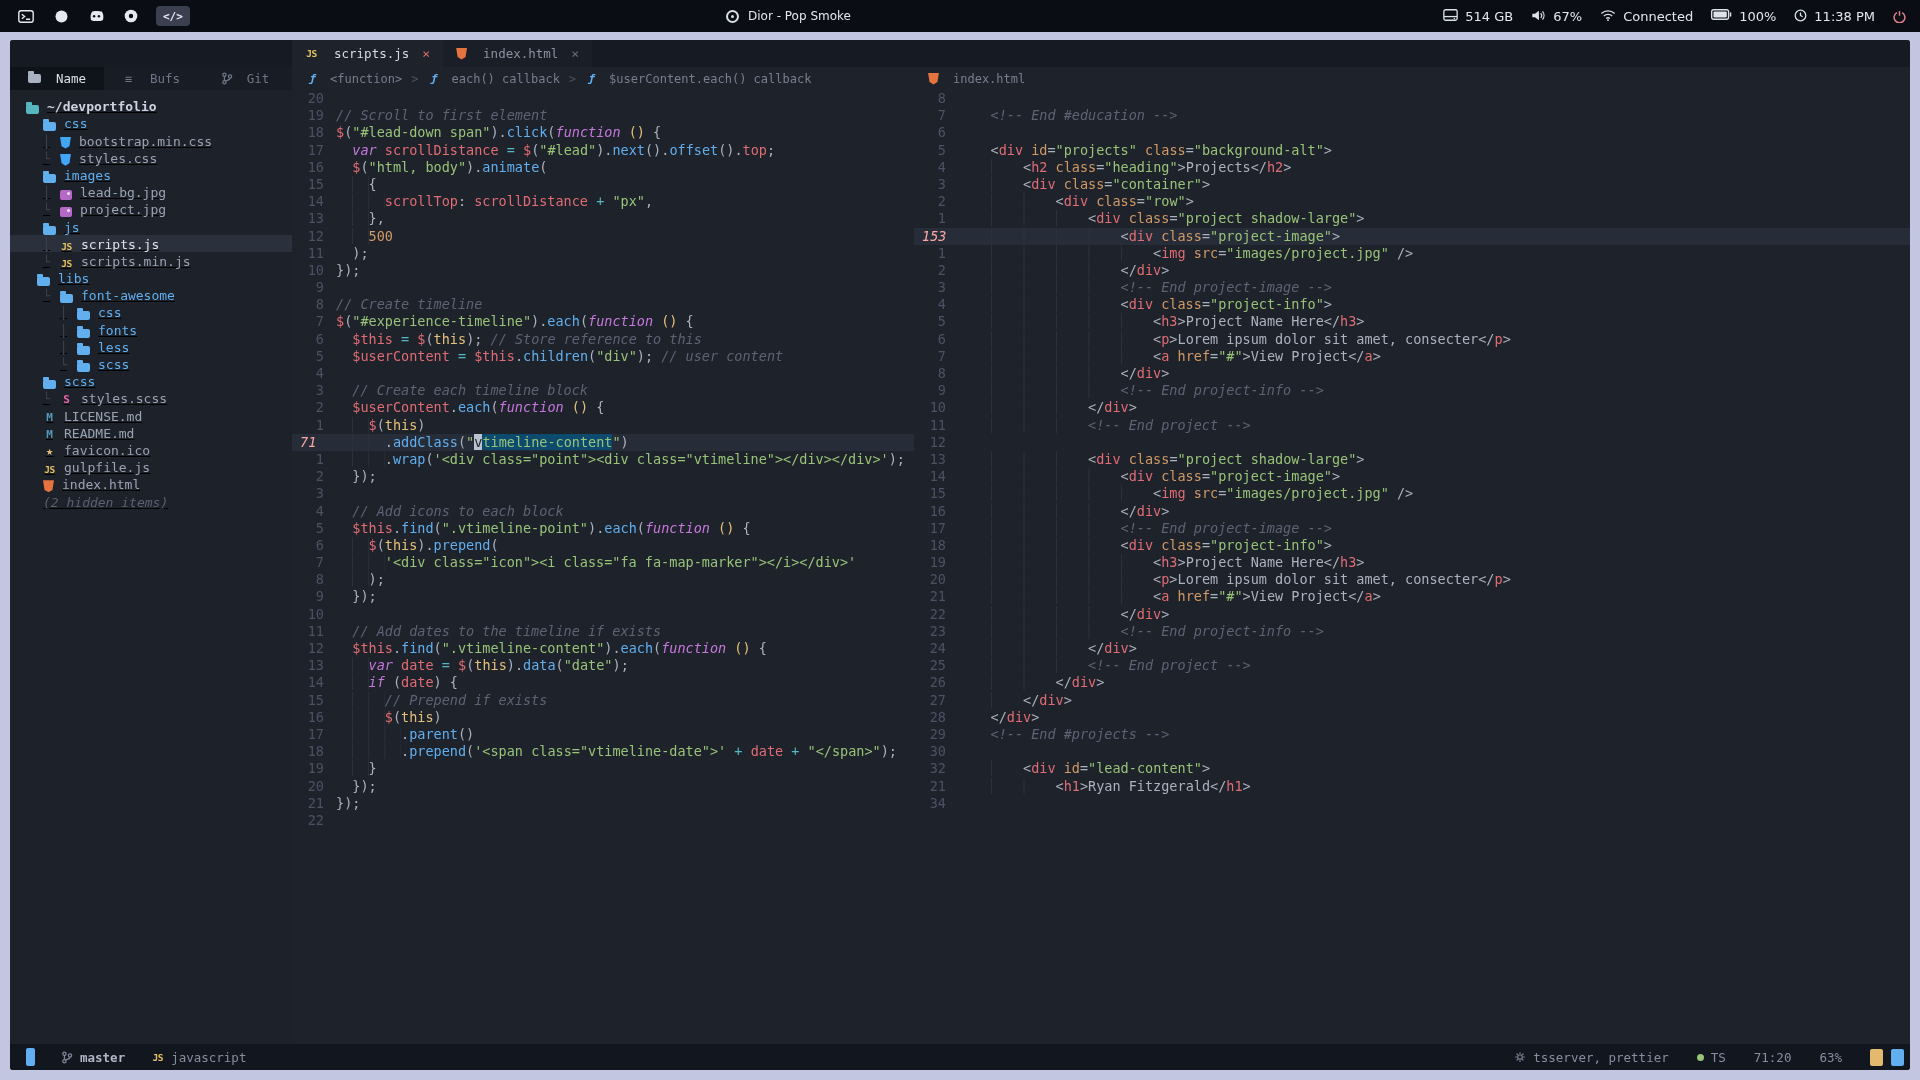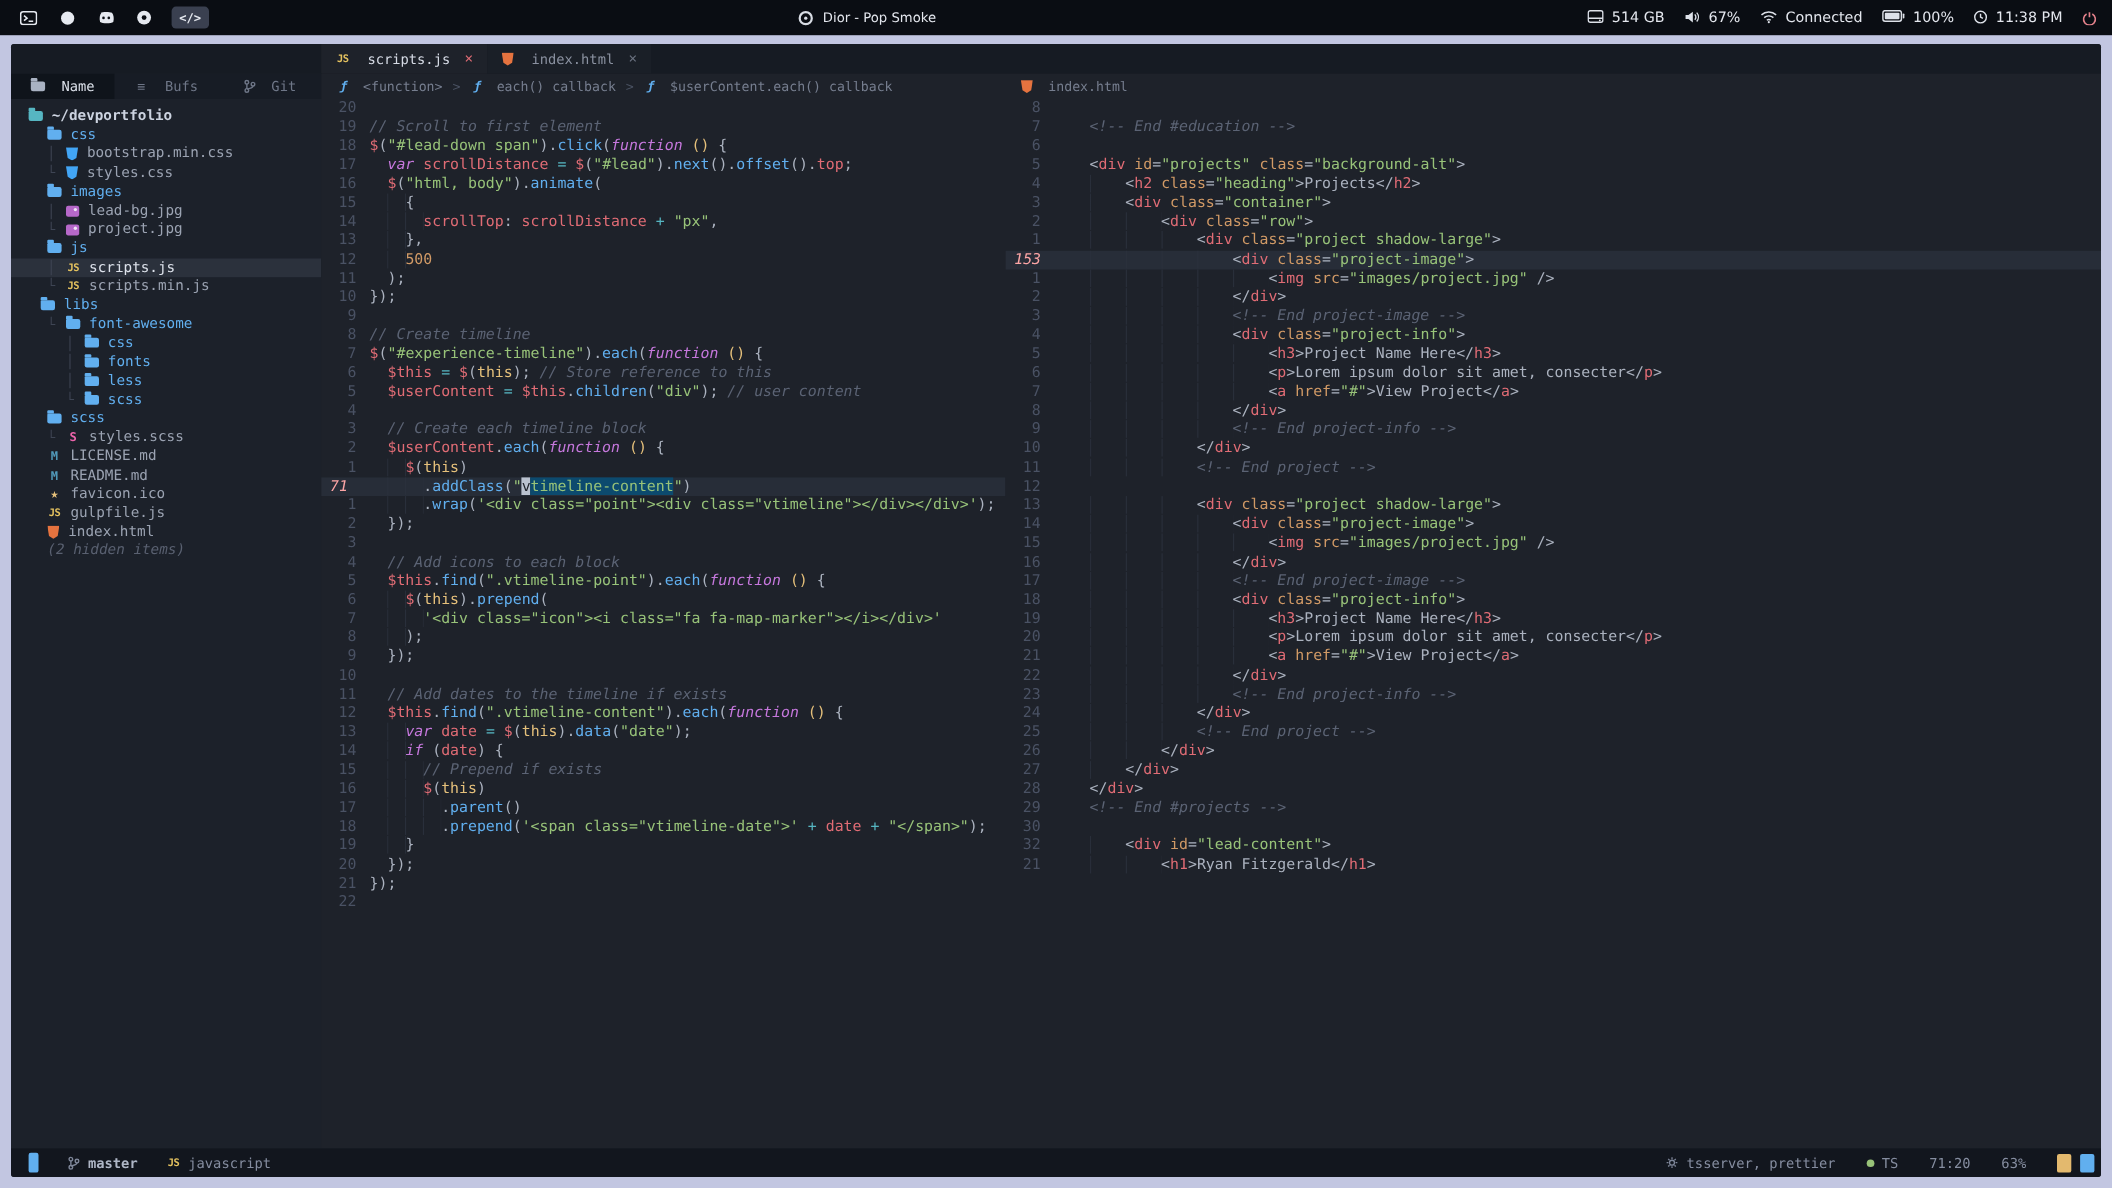--- a/index.html
+++ b/index.html
@@ -44,21 +44,21 @@
   .body-row { flex:1; display:flex; min-height:0; }
 
   
   .tree { width:282px; flex:none; background: var(--tree_bg, #1c212a);
     display:flex; flex-direction:column; font-size:13px; }
   .tree-tabs { height:23px; flex:none; display:flex; align-items:stretch; background:#171c25; }
   .tree-tab { flex:1; display:flex; align-items:center; justify-content:center; gap:7px;
     color:#6e7687; font-size:12.5px; }
   .tree-tab.active { background:#0f141b; color:#dbe0e9; }
   .tree-list { padding-top:7px; overflow:hidden; }
-  .tree-row { height:17.2px; display:flex; align-items:center; white-space:nowrap; }
+  .tree-row { height:17.2px; display:flex; align-items:flex-end; white-space:nowrap;text-decoration:underline; }
   .tree-row.selected { background: var(--selection, #2b313c); }
   .tree-row.selected .tree-label { color:#dde2eb; }
   .guide { color:#3e4554; width:17px; flex:none; font-size:12px; }
   .tree-label { color:#9ba3b2; }
   .lab-root { color:#ccd3e0; font-weight:bold; }
   .lab-folder { color: var(--blue, #61afef); }
   .hiddenrow .tree-label { color:#596070; font-style:italic; }
 
   
   .fico { width:13px; height:9px; border-radius:1px 2px 2px 2px;
@@ -724,20 +724,24 @@
             <span class="ln">30</span>
             <span class="ltext"></span>
           </div>
           <div class="cline">
             <span class="ln">32</span>
             <span class="ltext"><span>    </span><span class="indg">    </span><span class="t-f">&lt;</span><span class="t-r">div</span><span class="t-f"> </span><span class="t-o">id</span><span class="t-f">=</span><span class="t-g">"lead-content"</span><span class="t-f">&gt;</span></span>
           </div>
           <div class="cline">
             <span class="ln">21</span>
             <span class="ltext"><span>    </span><span class="indg">        </span><span class="t-f">&lt;</span><span class="t-r">h1</span><span class="t-f">&gt;</span><span class="t-f">Ryan Fitzgerald</span><span class="t-f">&lt;/</span><span class="t-r">h1</span><span class="t-f">&gt;</span></span>
+          </div>
+          <div class="cline">
+            <span class="ln">34</span>
+            <span class="ltext"></span>
           </div>
         </div>
     </div>
 
   </div>
 
   <div class="statusline">
     <span class="mode-block"></span>
     <span class="sl-seg">
       <span class="sl-ico">

